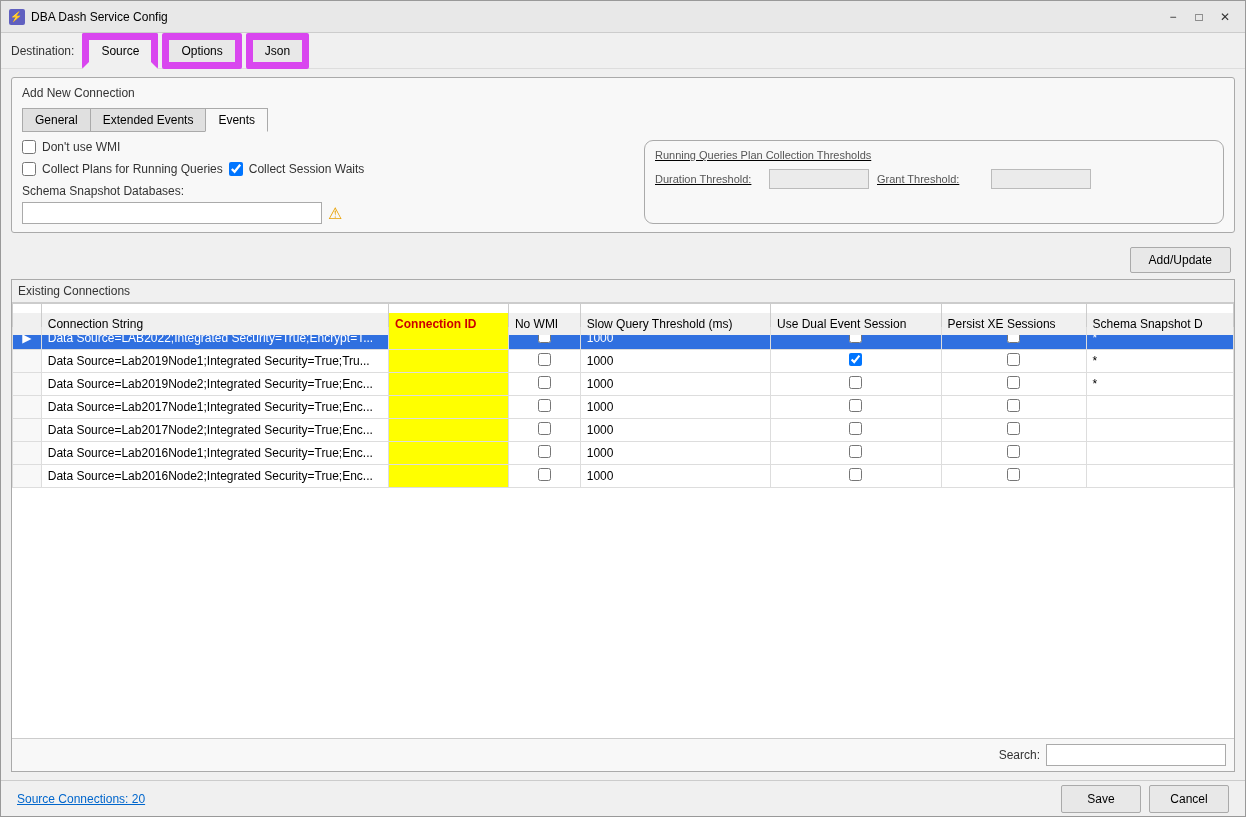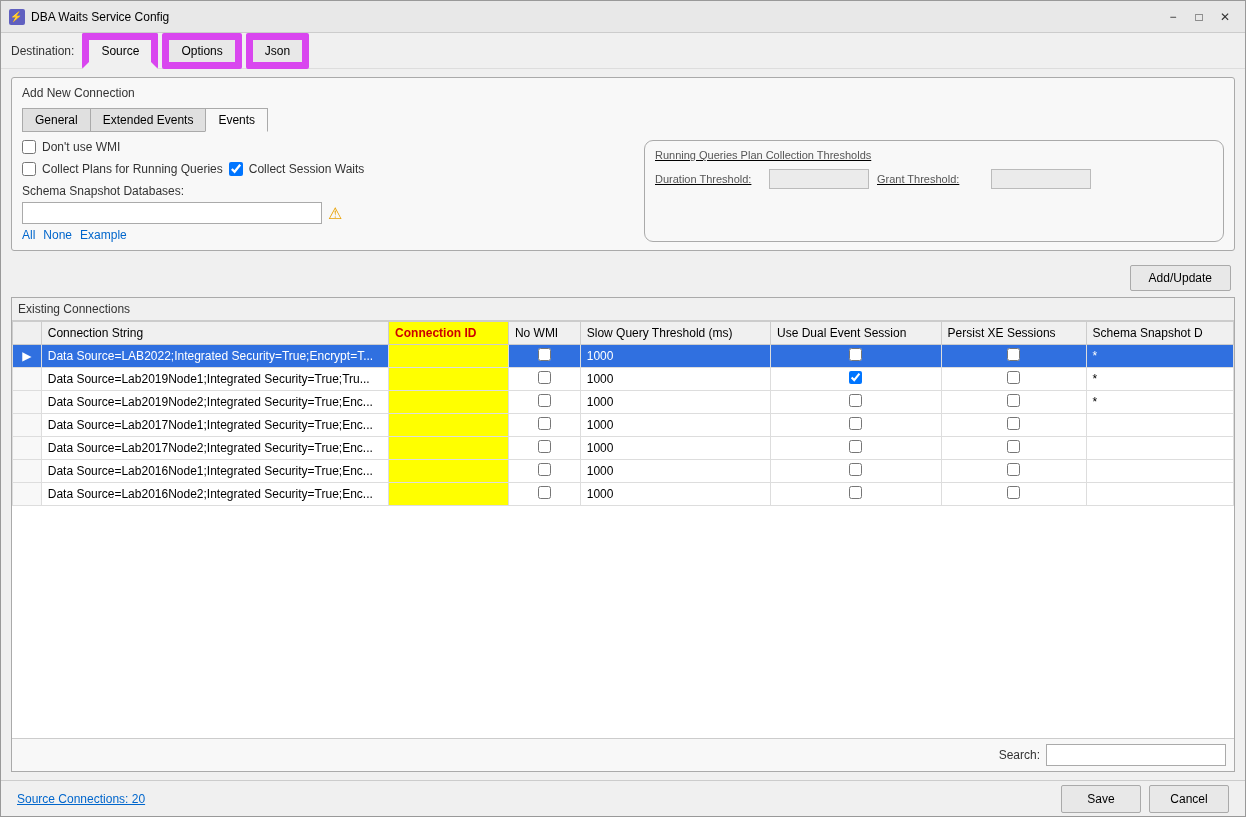--- a/index.html
+++ b/index.html
@@ -276,21 +276,21 @@
       font-size: 12px;
     }
     thead th {
       background: #f0f0f0;
       border: 1px solid #ccc;
       padding: 4px 6px;
       text-align: left;
       font-weight: normal;
       white-space: nowrap;
       position: sticky;
-      top: 0;
+      top: 9px;
       z-index: 2;
     }
     tbody td {
       border: 1px solid #ddd;
       padding: 3px 6px;
       white-space: nowrap;
       overflow: hidden;
       max-width: 200px;
       text-overflow: ellipsis;
     }
@@ -373,21 +373,21 @@
   </style>
 </head>
 <body>
 
 <div class="window">
 
   <div class="title-bar">
     <div class="title-bar-icon">
       <span>⚡</span>
     </div>
-    <span class="title-bar-text">DBA Waits Service Config</span>
+    <span class="title-bar-text">DBA Dash Service Config</span>
     <div class="title-bar-controls">
       <button class="title-btn">−</button>
       <button class="title-btn">□</button>
       <button class="title-btn close">✕</button>
     </div>
   </div>
 
   <div class="menu-bar">
     <span class="menu-label">Destination:</span>
     <button class="menu-tab active">Source</button>
@@ -420,25 +420,20 @@
             <label class="checkbox-label" for="collect-plans">Collect Plans for Running Queries</label>
             <input type="checkbox" id="session-waits" checked="" style="">
             <label class="checkbox-label" for="session-waits">Collect Session Waits</label>
           </div>
 
           <div style="margin-top:6px;">
             <div class="schema-label">Schema Snapshot Databases:</div>
             <div class="schema-row">
               <input type="text" class="schema-input" style="">
               <span class="warning-icon">⚠</span>
-            </div>
-            <div class="schema-links">
-              <a class="schema-link">All</a>
-              <a class="schema-link">None</a>
-              <a class="schema-link">Example</a>
             </div>
           </div>
         </div>
 
         <div class="right-panel">
           <div class="right-panel-title">Running Queries Plan Collection Thresholds</div>
           <div class="threshold-grid">
             <div class="threshold-item">
               <span class="threshold-item-label">Duration Threshold:</span>
               <input type="text" class="threshold-item-input" style="">

